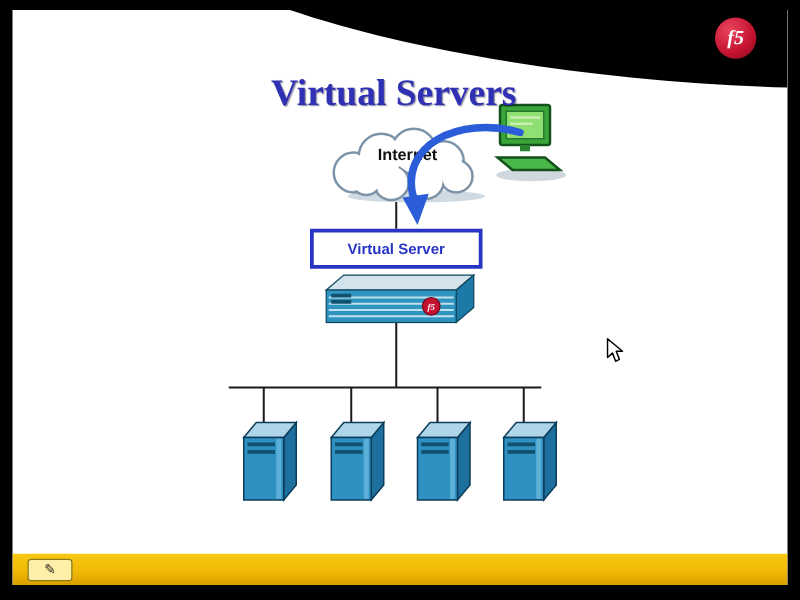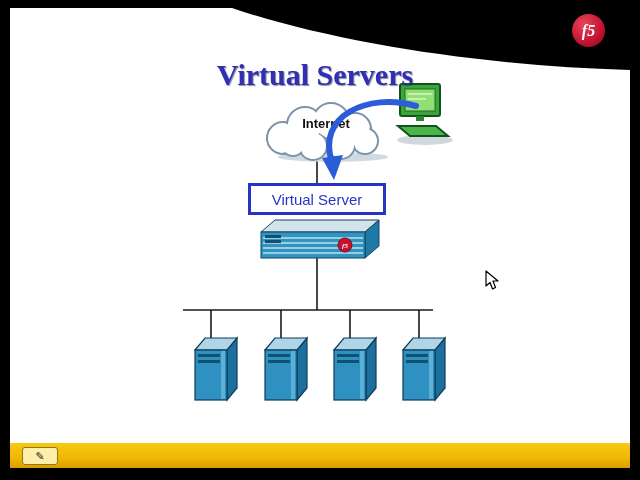--- a/index.html
+++ b/index.html
@@ -29,21 +29,21 @@
   .cloud-label{position:absolute;left:243px;top:108px;width:146px;text-align:center;
                font-weight:bold;font-size:13px;color:#111;z-index:3;}
 
   .client{position:absolute;left:380px;top:74px;width:70px;height:64px;z-index:3;}
   .arrow{position:absolute;left:288px;top:86px;width:150px;height:100px;z-index:4;}
   .arrow path{stroke:var(--arrow-blue,#2b5dd9);stroke-width:6;fill:none;stroke-linecap:round;}
   .arrow polygon{fill:var(--arrow-blue,#2b5dd9);}
 
   .vs-box{position:absolute;left:238px;top:175px;width:132px;height:26px;background:#fff;
           border:3px solid var(--box-blue,#2835c4);display:flex;align-items:center;justify-content:center;z-index:4;}
-  .vs-box span{font-weight:normal;font-size:15px;color:var(--box-blue,#2835c4);}
+  .vs-box span{font-weight:bold;font-size:12px;color:var(--box-blue,#2835c4);}
 
   .appliance{position:absolute;left:247px;top:206px;width:126px;height:52px;z-index:3;}
   .app-front{fill:#2f95c0;stroke:#10455f;stroke-width:1;}
   .app-top{fill:#d3e3ec;stroke:#10455f;stroke-width:1;}
   .app-side{fill:#1d7aa6;stroke:#10455f;stroke-width:1;}
   .app-stripe{stroke:#bfe0ef;stroke-width:1.5;}
   .app-vent{fill:#11506e;}
   .app-ball{fill:var(--logo-red,#c41230);stroke:#7a0b1e;stroke-width:1;}
   .app-ball-text{fill:#fff;font-family:"Liberation Serif",serif;font-style:italic;
                  font-weight:bold;font-size:7px;text-anchor:middle;}

